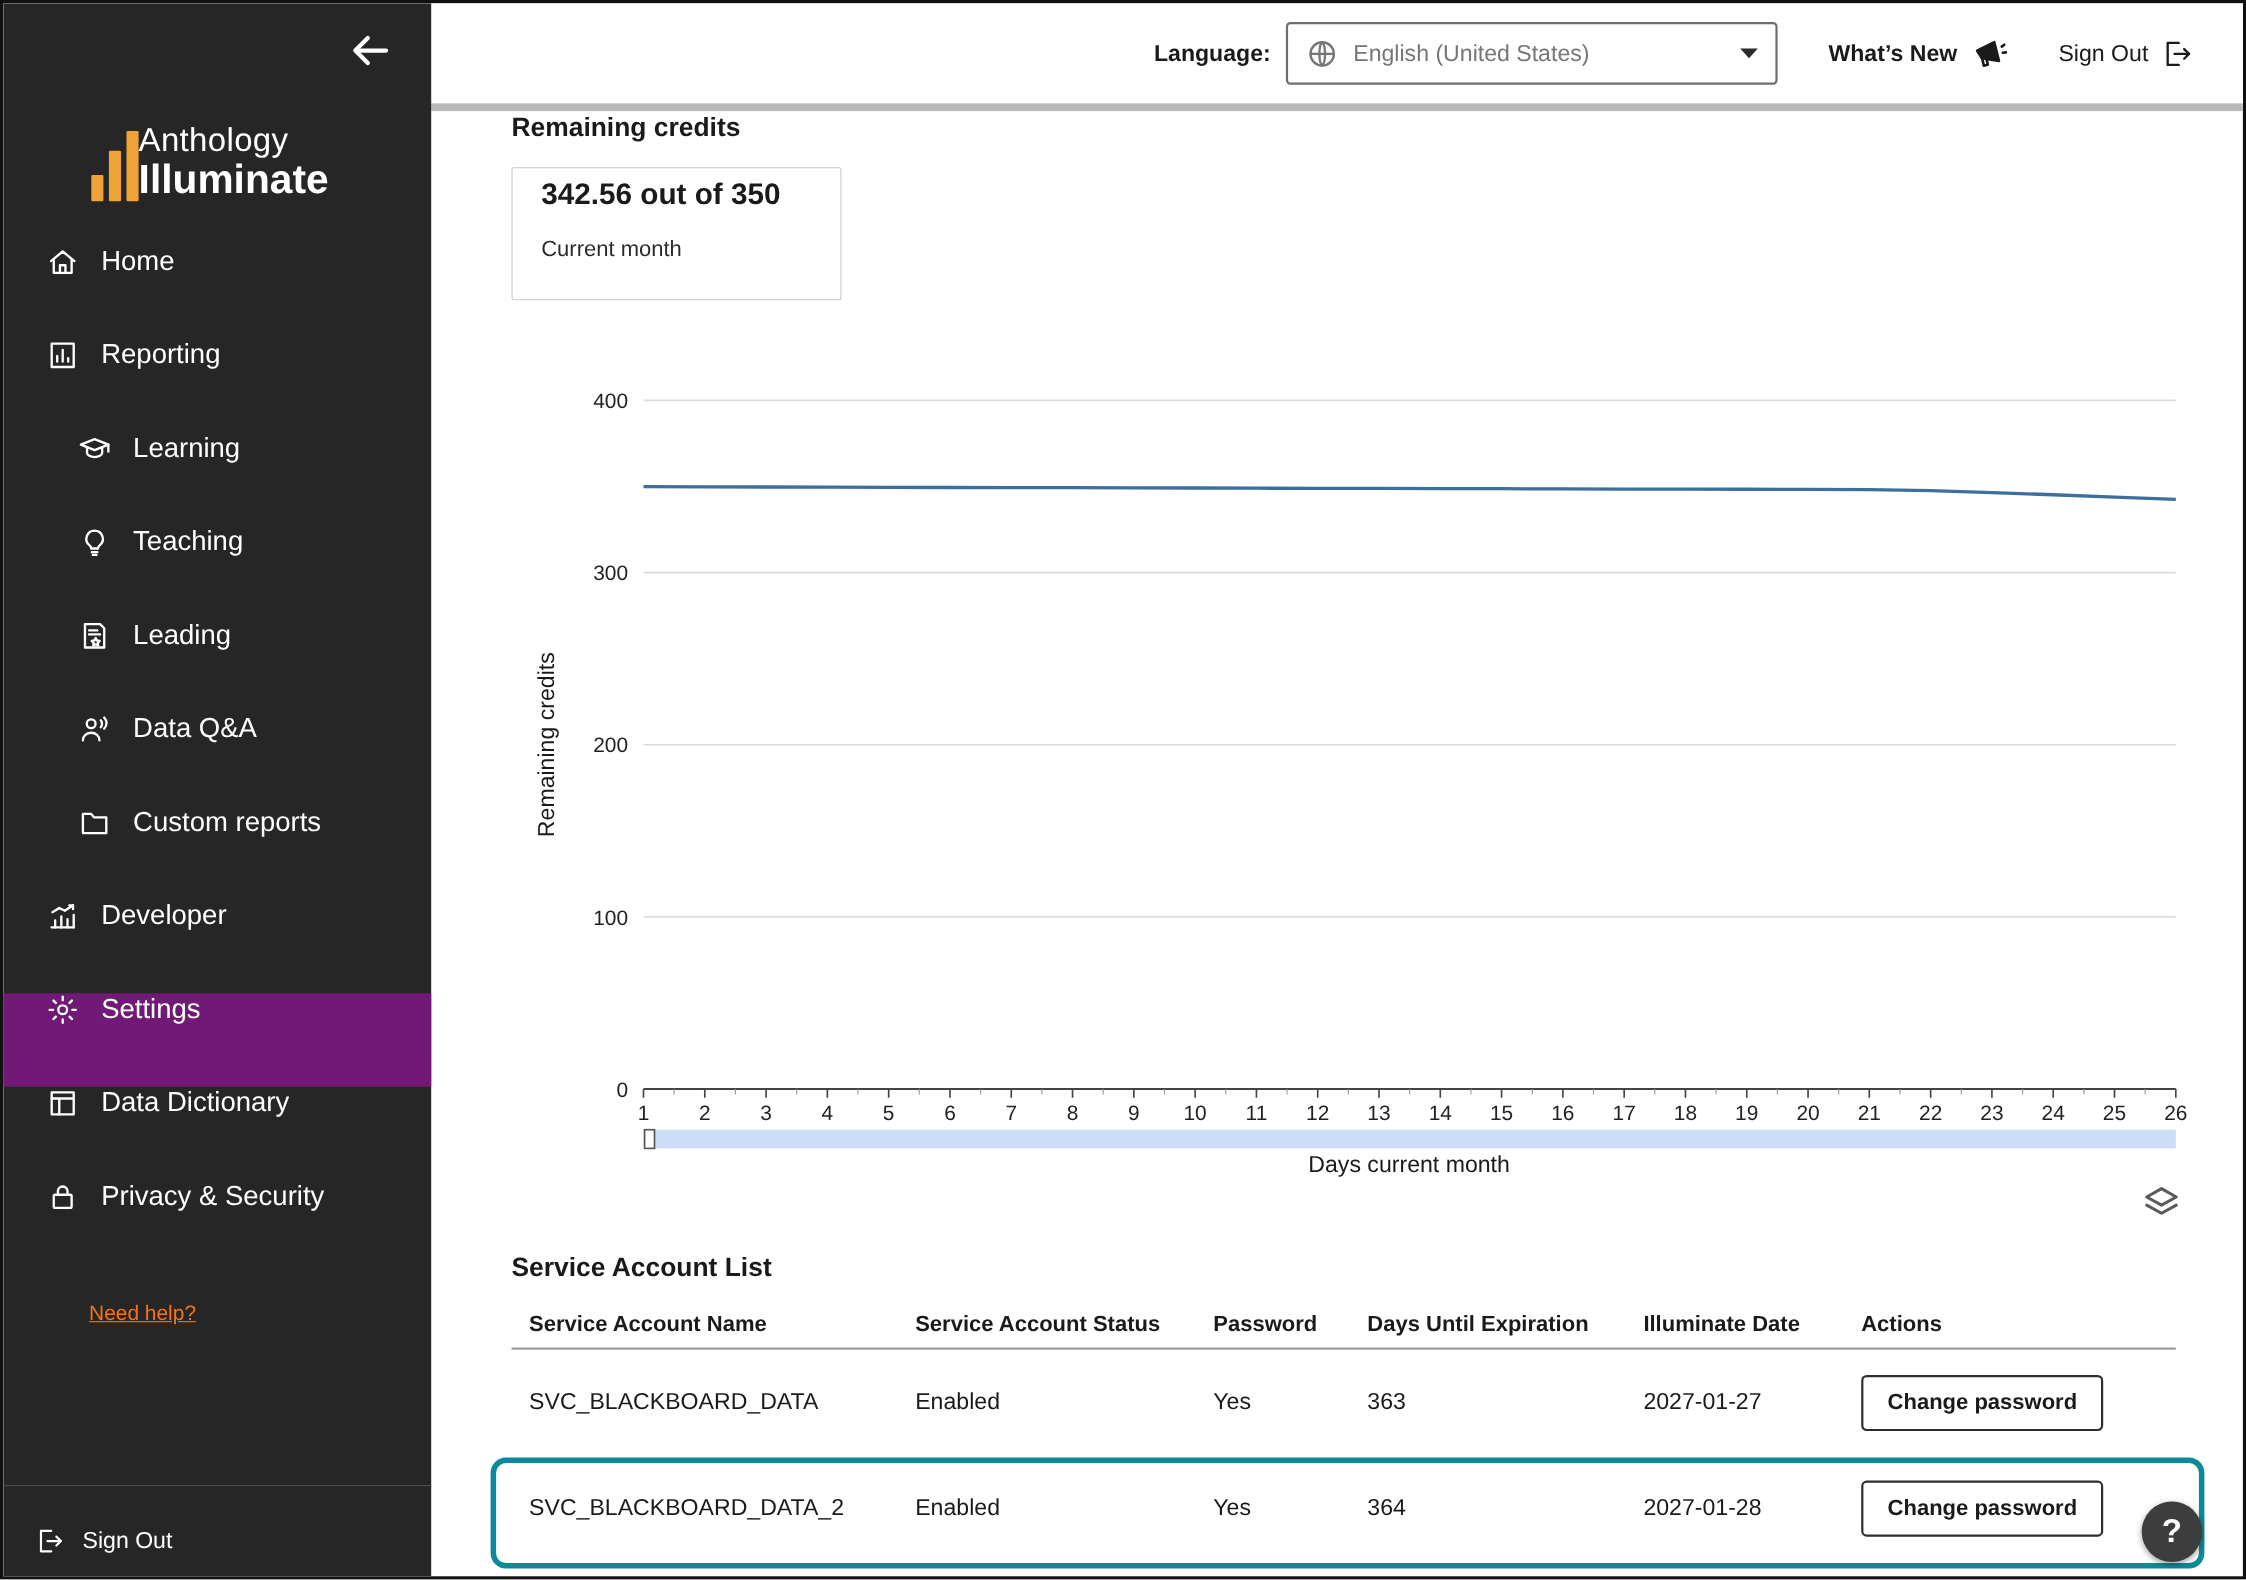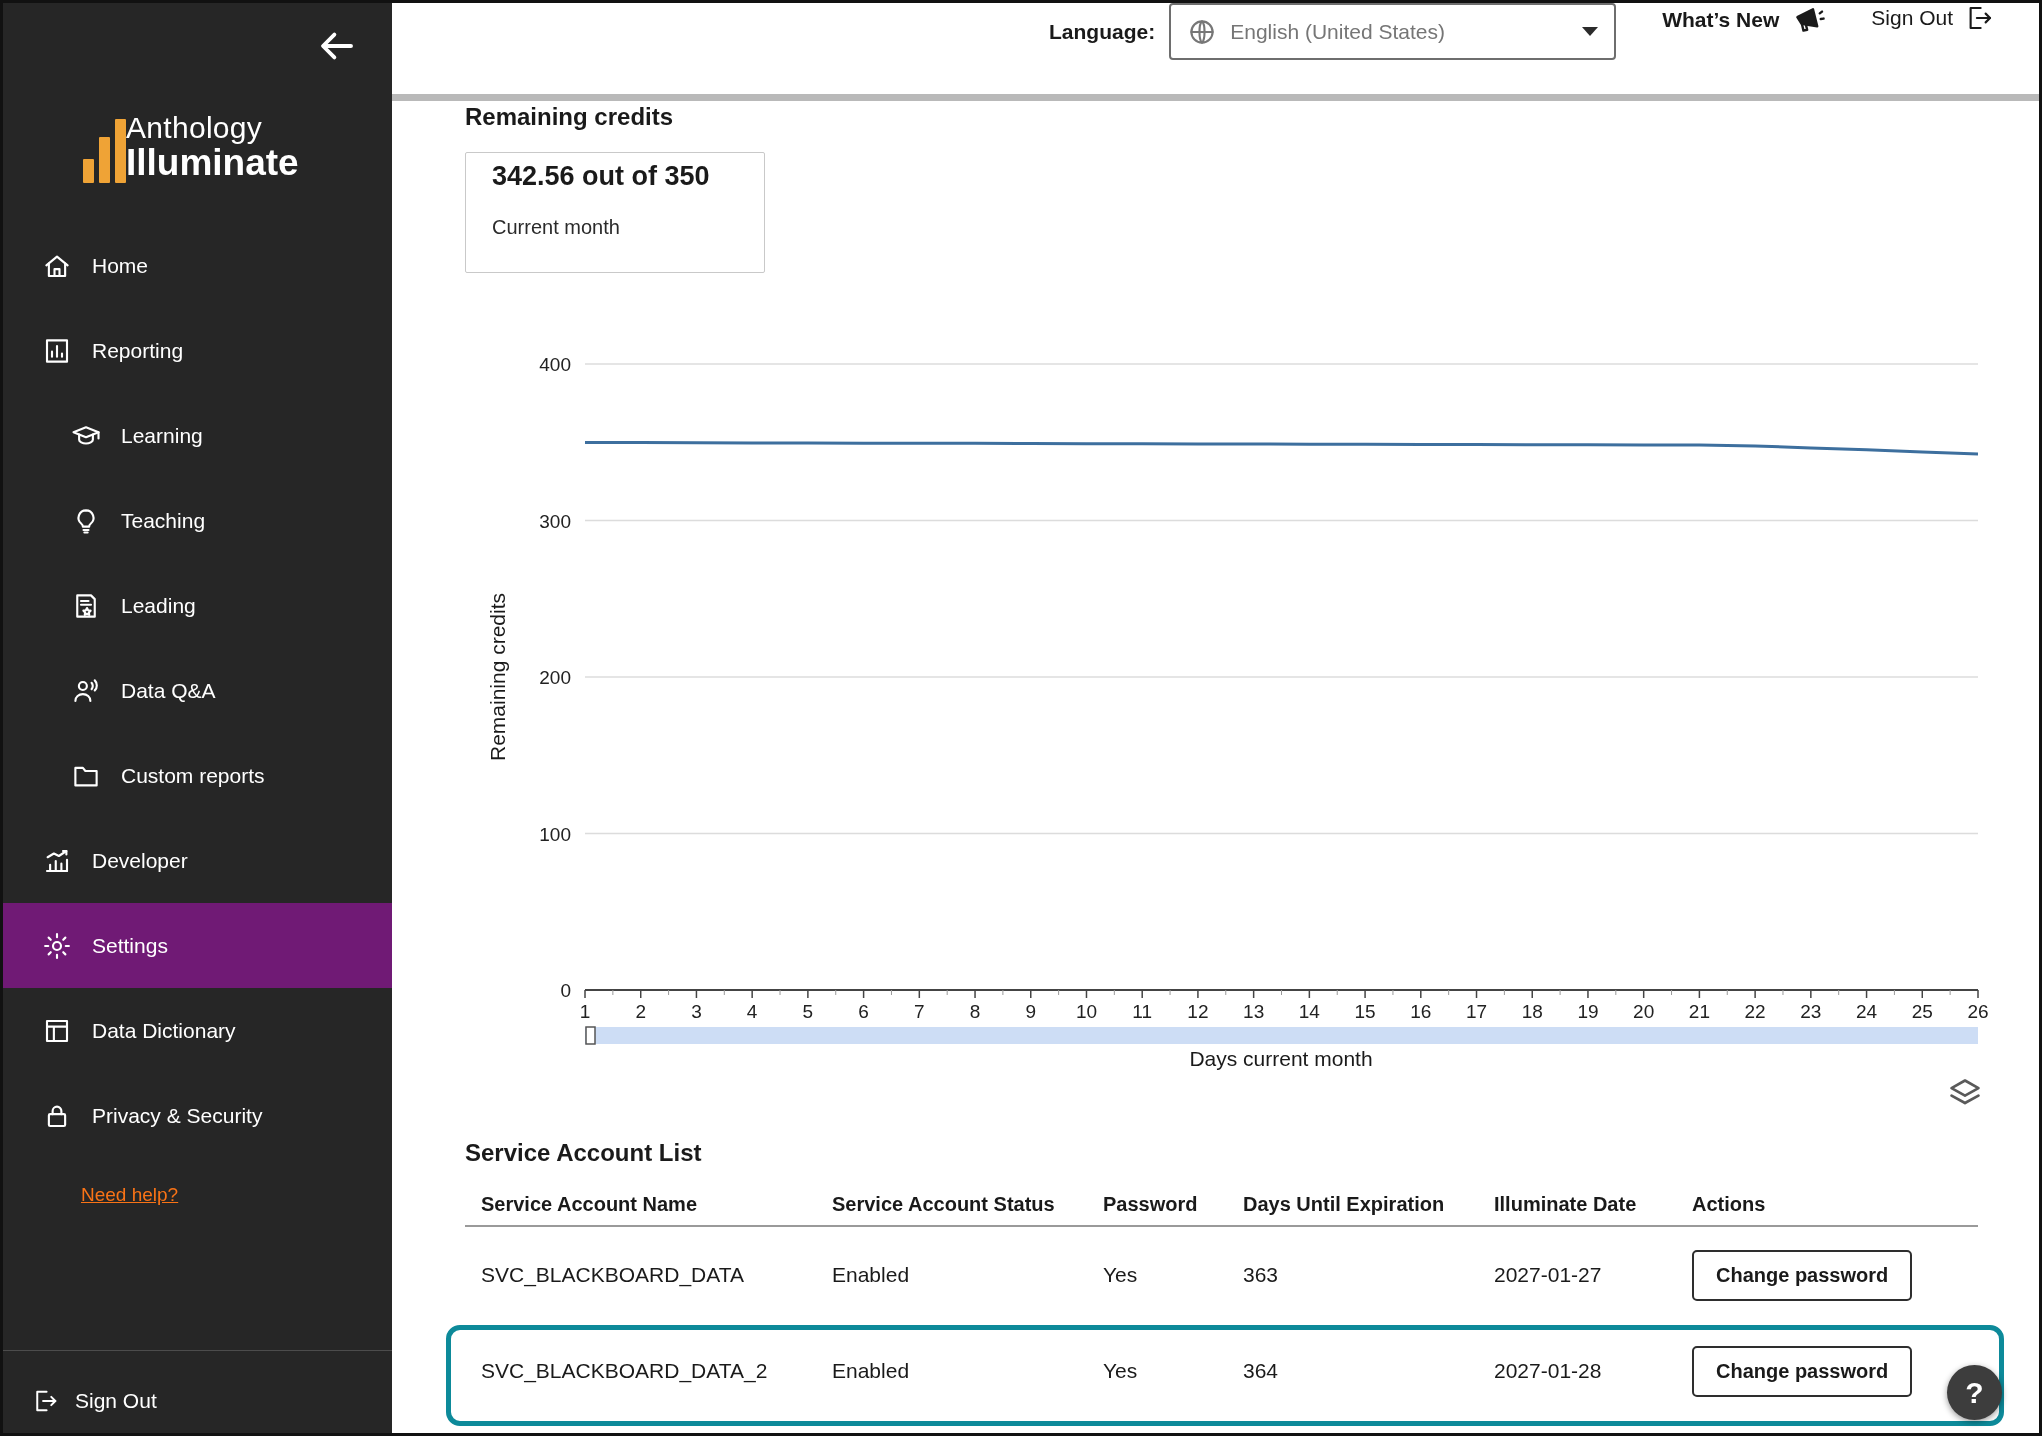--- a/index.html
+++ b/index.html
@@ -14,33 +14,33 @@
   .icon svg{display:block;width:100%;height:100%;fill:none;stroke:currentColor;stroke-width:1.7;stroke-linecap:round;stroke-linejoin:round}
   .brand{position:absolute;top:100px;left:80px;display:flex;align-items:center;}
   .brand-bars{display:flex;align-items:flex-end;gap:5px;height:80px;padding-bottom:8px}
   .brand-bars i{display:block;width:11px;background:#efa336;border-radius:1px}
   .brand-bars i:nth-child(1){height:24px}
   .brand-bars i:nth-child(2){height:46px}
   .brand-bars i:nth-child(3){height:64px}
   .brand-l1{font-size:30px;font-weight:400;letter-spacing:.3px;line-height:1.1}
   .brand-l2{font-size:37px;font-weight:700;line-height:1.05}
   .nav{position:absolute;top:220px;left:0;right:0}
-  .nav-item{display:flex;align-items:center;height:85px;padding-left:39px;gap:20px;cursor:pointer;font-size:21px}
+  .nav-item{display:flex;height:85px;padding-left:39px;gap:20px;cursor:pointer;font-size:25px}
   .nav-item .icon{width:30px;height:30px;flex:none}
   .nav-item.sub{padding-left:68px}
   .nav-item.active{background:#8a6e1f}
   .need-help{position:absolute;top:1181px;left:78px;color:#f97316;font-size:19px;text-decoration:underline;cursor:pointer}
   .sidebar-divider{position:absolute;top:1347px;left:0;width:100%;height:1px;background:#4c4c4c}
   .sidebar-signout{position:absolute;top:1368px;left:0;right:0;display:flex;align-items:center;gap:15px;
     padding-left:29px;height:60px;font-size:21px;cursor:pointer}
   .sidebar-signout .icon{width:28px;height:28px}
 
   
   .topbar{position:absolute;left:389px;top:0;right:0;height:98px;background:#fff;border-bottom:7px solid #b9b9b9;
-    display:flex;align-items:flex-start;justify-content:flex-end;gap:46px;padding-right:44px;box-sizing:border-box;z-index:4}
+    display:flex;align-items:center;justify-content:flex-end;gap:46px;padding-right:44px;box-sizing:border-box;z-index:4}
   .lang-group{display:flex;align-items:center;gap:14px}
   .lang-label{font-weight:700;font-size:21px}
   .lang-dropdown{width:447px;height:57px;border:2px solid #6e6e6e;border-radius:4px;display:flex;align-items:center;
     gap:13px;padding:12px 16px;box-sizing:border-box;cursor:pointer;background:#fff}
   .lang-dropdown .icon{width:30px;height:30px;color:#777}
   .lang-value{color:#767676;font-size:21px;flex:1;text-align:left}
   .caret{width:0;height:0;border-left:8px solid transparent;border-right:8px solid transparent;border-top:9px solid #2b2b2b}
   .whats-new{display:flex;align-items:center;gap:12px;font-size:21px;font-weight:700;cursor:pointer}
   .whats-new .icon{width:34px;height:34px;color:#1a1a1a}
   .topbar-signout{display:flex;align-items:center;gap:12px;font-size:21px;cursor:pointer}

